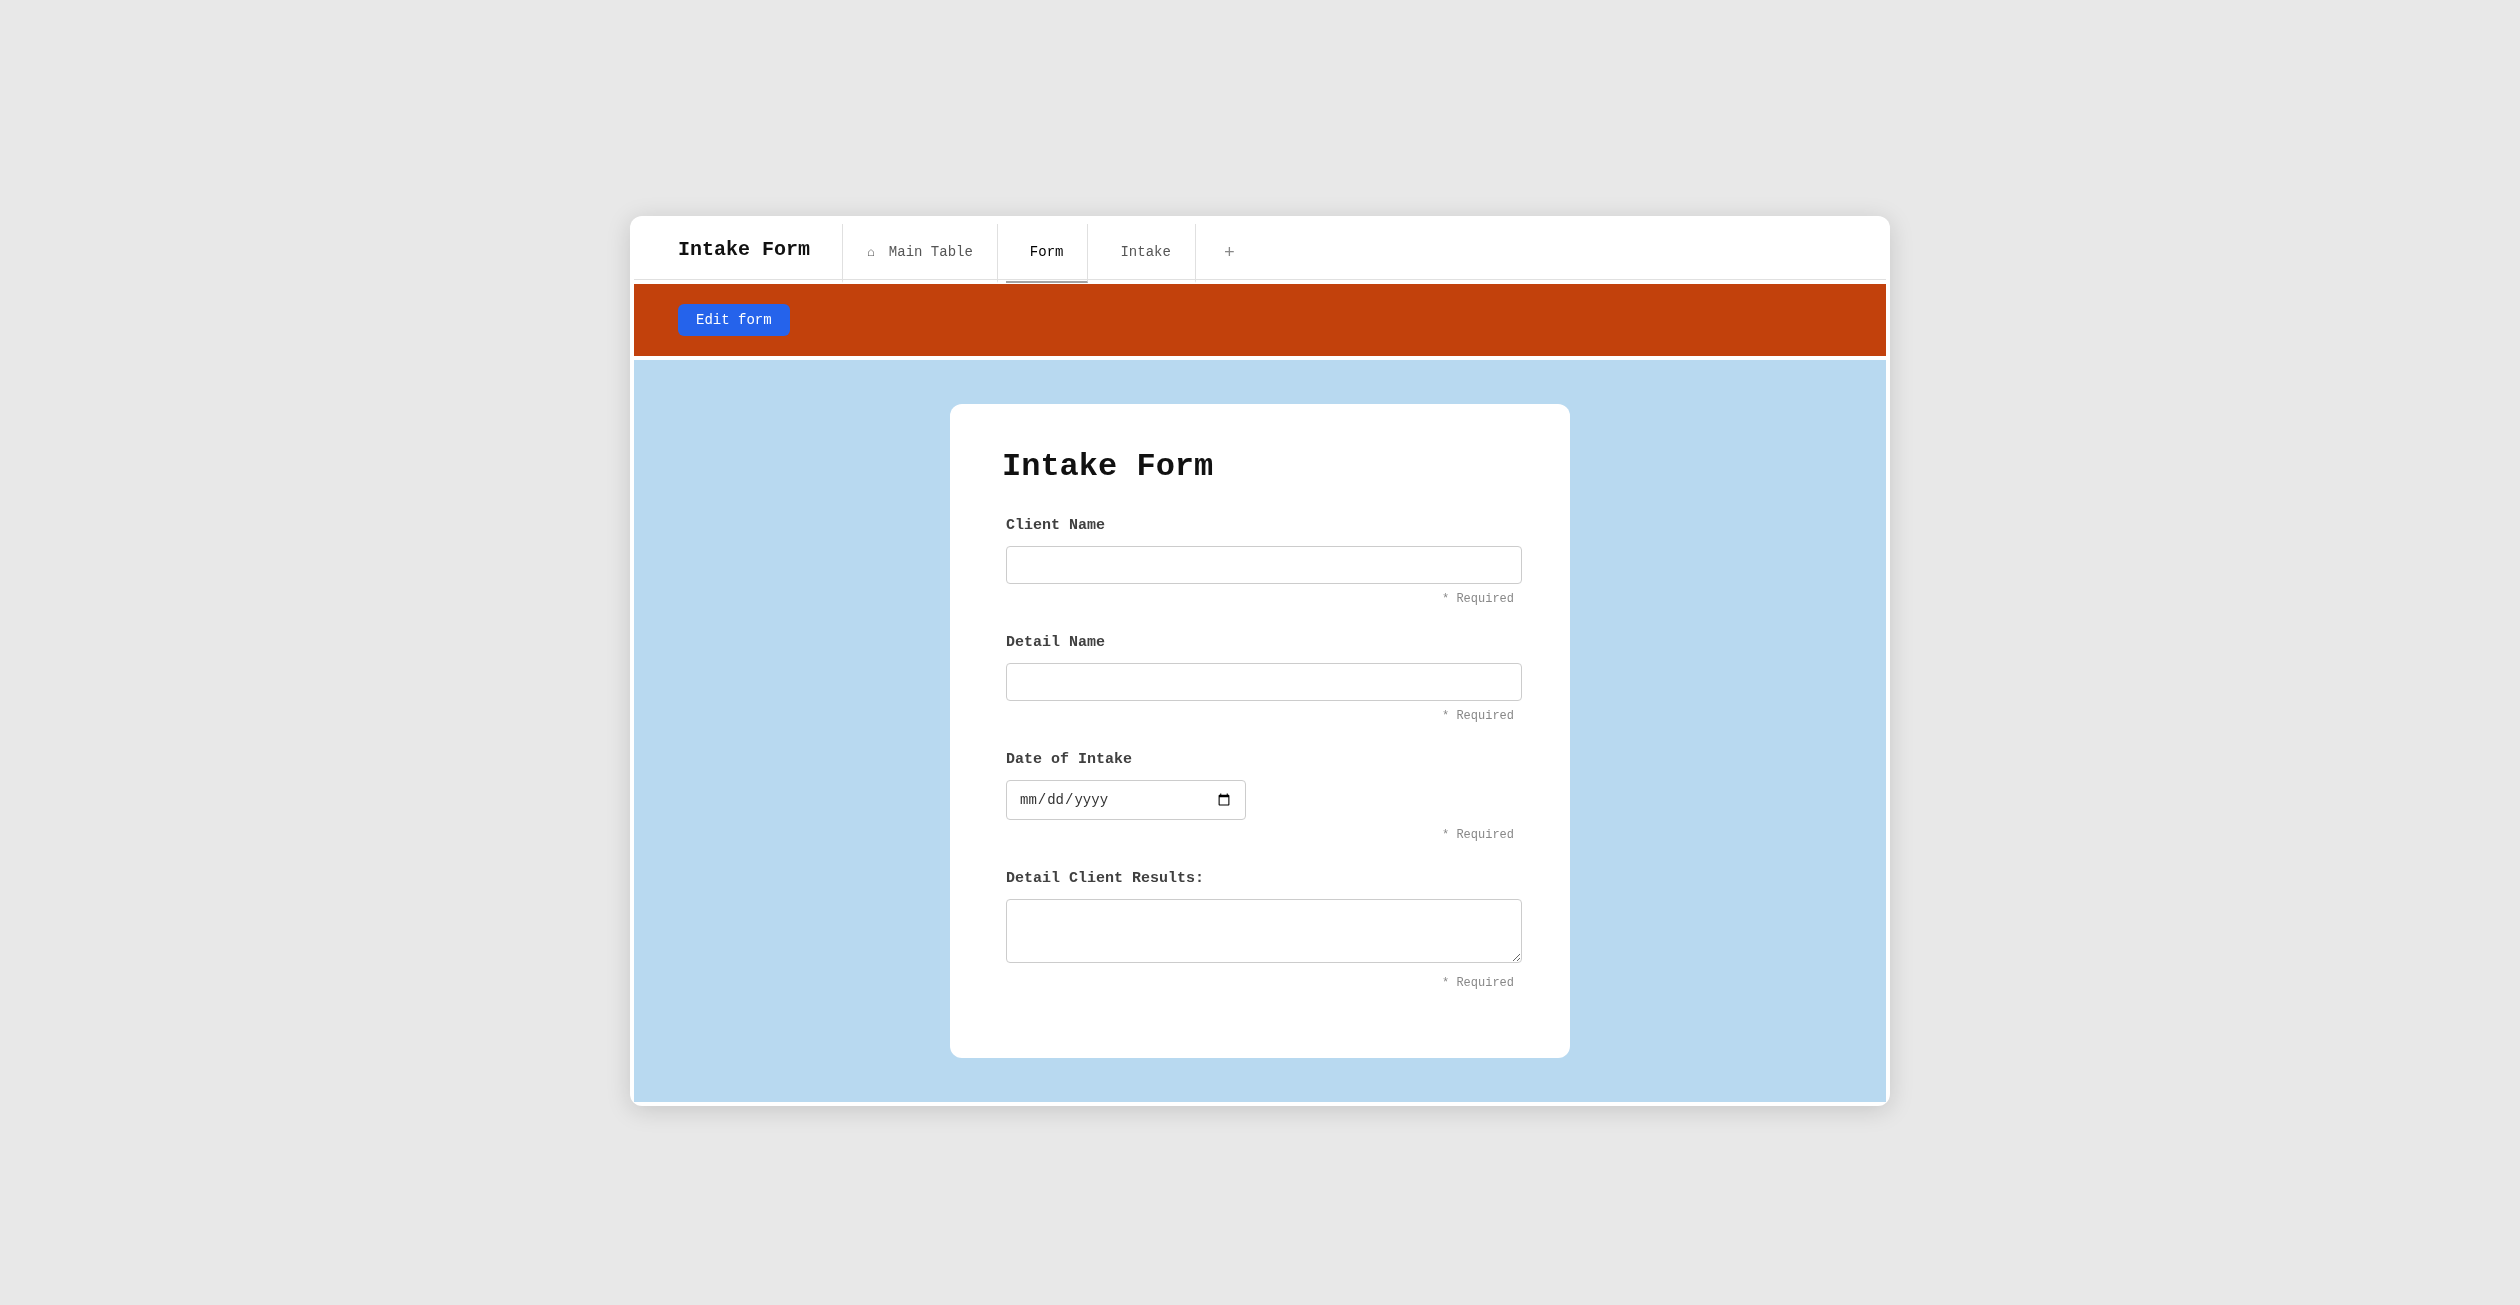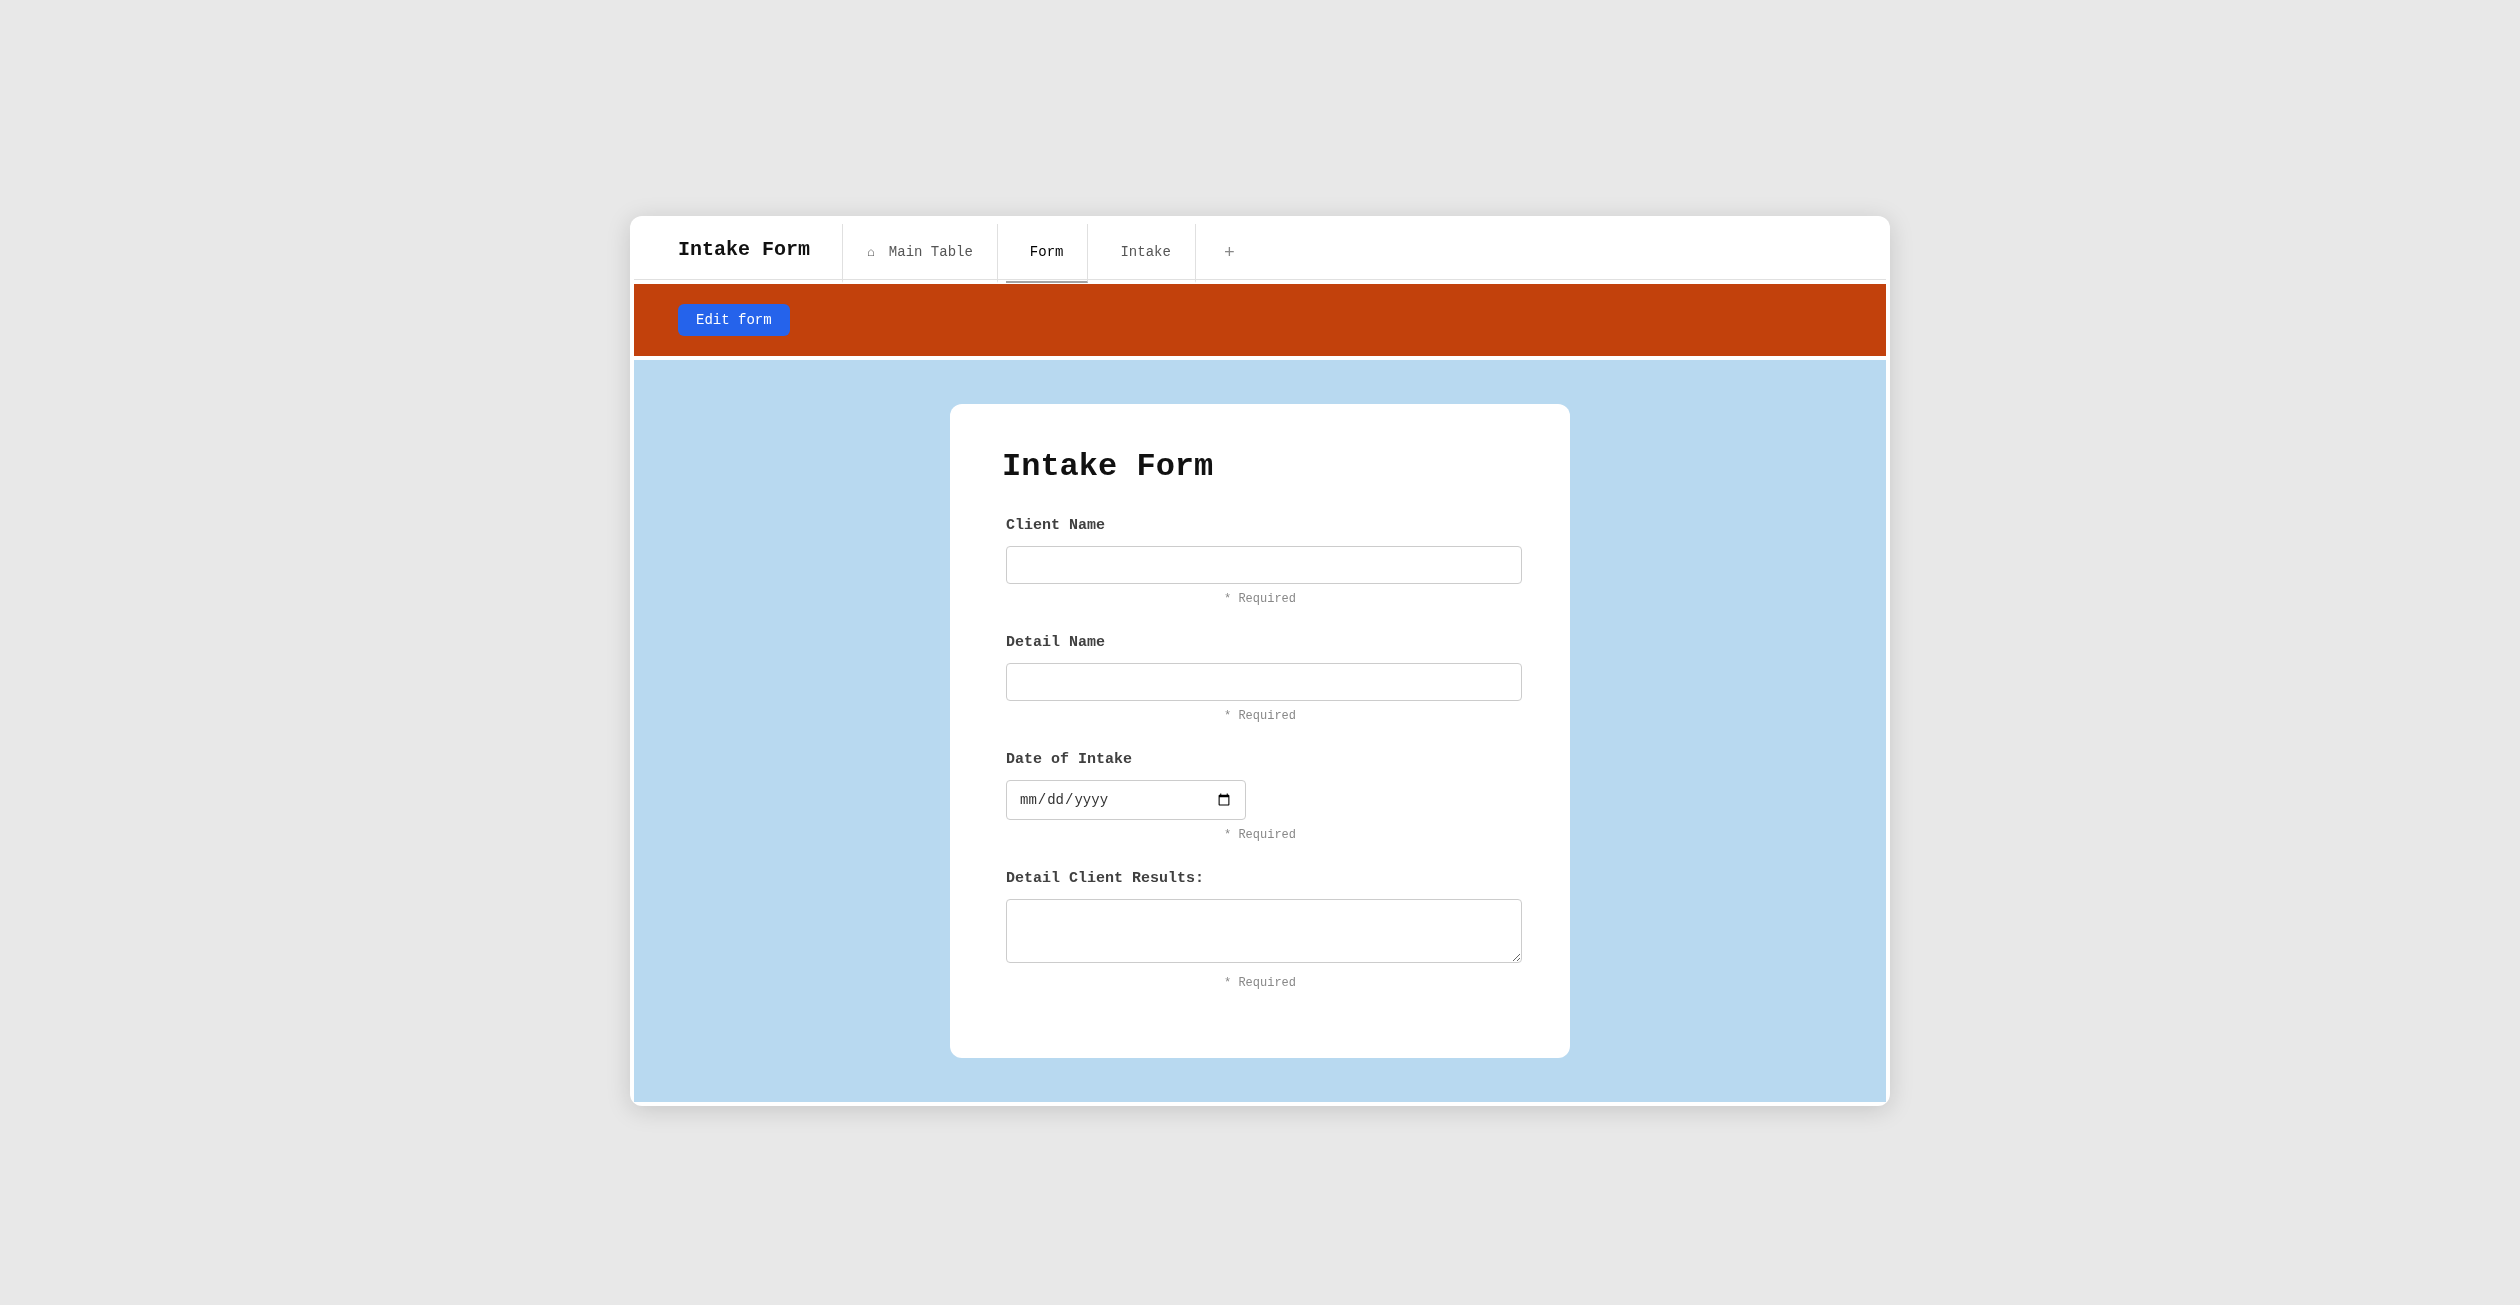--- a/index.html
+++ b/index.html
@@ -150,21 +150,21 @@
       border: 1px solid #cccccc;
       border-radius: 4px;
       padding: 10px 12px;
       font-size: 14px;
       color: #333;
       outline: none;
       background: #ffffff;
     }
 
     .field-required {
-      text-align: center;
+      text-align: right;
       font-size: 12px;
       color: #888888;
       margin-top: 4px;
     }
 
     .date-input {
       width: 240px;
       border: 1px solid #cccccc;
       border-radius: 4px;
       padding: 10px 12px;

